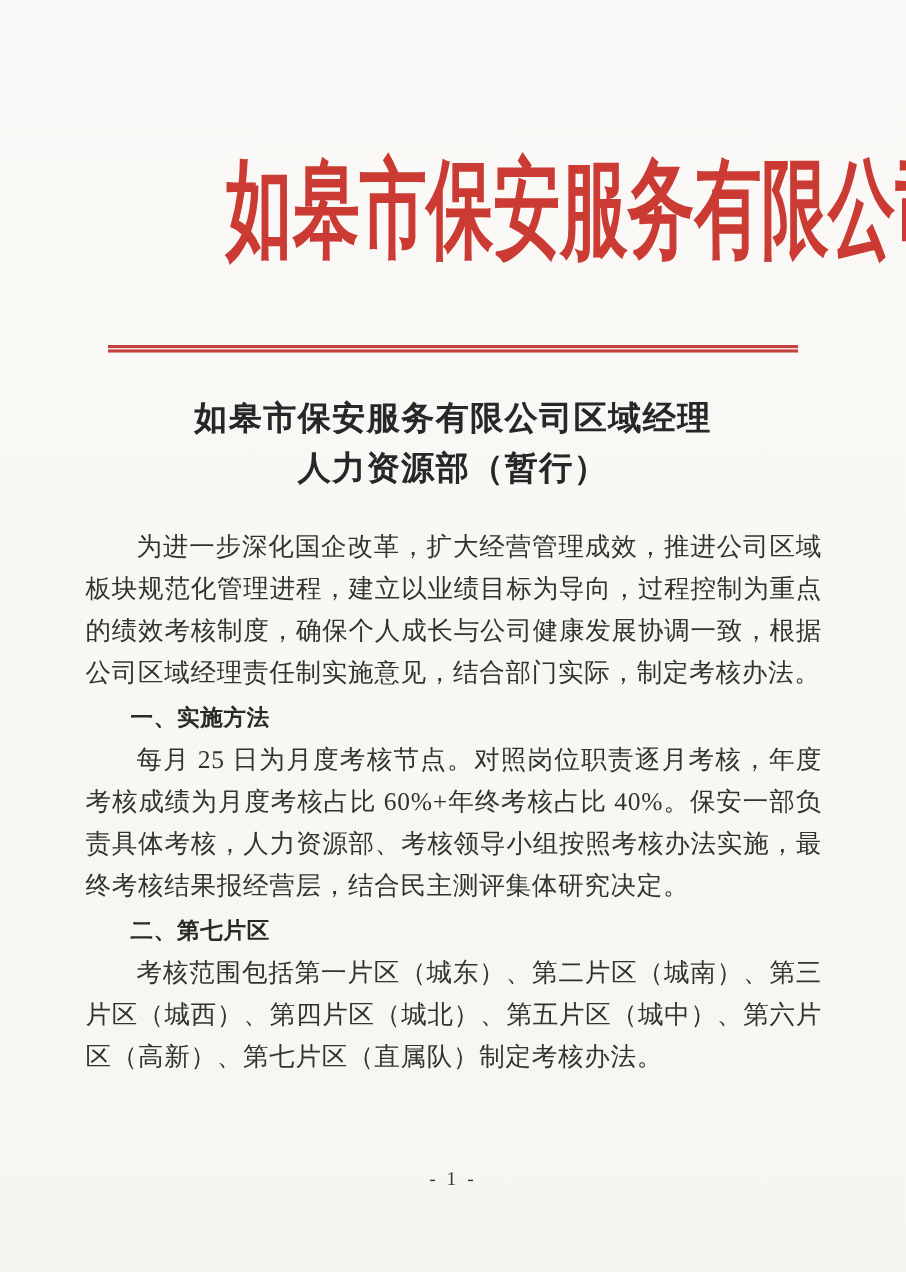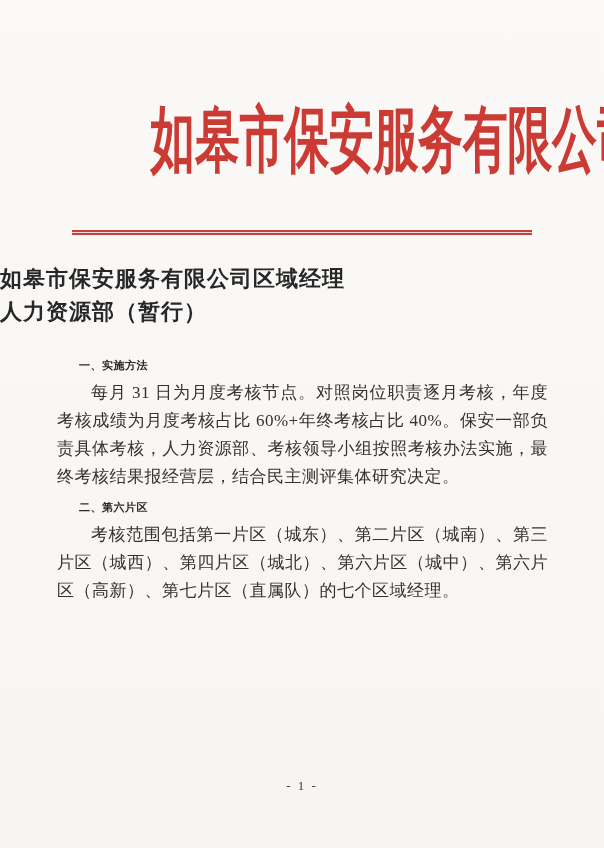--- a/index.html
+++ b/index.html
@@ -40,20 +40,21 @@
     height: 5px;
     margin: 40px auto 0 auto;
     box-sizing: border-box;
     border-top: 2px solid #c4423e;
     border-bottom: 2px solid #c4423e;
     background: #f3d9d6;
   }
   
   .doc-title {
     margin-top: 27px;
+    text-align: center;
     color: #272727;
     font-weight: bold;
     font-size: 22px;
     line-height: 33px;
     letter-spacing: 1px;
     font-family: "Liberation Serif", "DejaVu Serif", serif;
   }
   
   .content {
     margin: 23px 56px 0 57px;
@@ -63,21 +64,21 @@
     margin: 0;
     font-size: 17px;
     line-height: 28px;
     text-indent: 2em;
     text-align: justify;
     letter-spacing: 0.5px;
     font-family: "Liberation Serif", "DejaVu Serif", serif;
   }
   .content h3 {
     margin: 2px 0 0 0;
-    font-size: 11px;
+    font-size: 15px;
     line-height: 28px;
     text-indent: 2em;
     font-weight: bold;
     color: #2b2a28;
     letter-spacing: 0.5px;
     font-family: "Liberation Sans", "DejaVu Sans", sans-serif;
   }
   
   .page-number {
     position: absolute;
@@ -101,21 +102,22 @@
   </div>
 
   <div class="red-rule"></div>
 
   <div class="doc-title">
     <div>如皋市保安服务有限公司区域经理</div>
     <div>人力资源部（暂行）</div>
   </div>
 
   <div class="content">
+    <p>为进一步深化国企改革，扩大经营管理成效，推进公司区域板块规范化管理进程，建立以业绩目标为导向，过程控制为重点的绩效考核制度，确保个人成长与公司健康发展协调一致，根据公司区域经理责任制实施意见，结合部门实际，制定考核办法。</p>
     <h3>一、实施方法</h3>
-    <p>每月 31 日为月度考核节点。对照岗位职责逐月考核，年度考核成绩为月度考核占比 60%+年终考核占比 40%。保安一部负责具体考核，人力资源部、考核领导小组按照考核办法实施，最终考核结果报经营层，结合民主测评集体研究决定。</p>
-    <h3>二、第六片区</h3>
-    <p>考核范围包括第一片区（城东）、第二片区（城南）、第三片区（城西）、第四片区（城北）、第六片区（城中）、第六片区（高新）、第七片区（直属队）的七个区域经理。</p>
+    <p>每月 25 日为月度考核节点。对照岗位职责逐月考核，年度考核成绩为月度考核占比 60%+年终考核占比 40%。保安一部负责具体考核，人力资源部、考核领导小组按照考核办法实施，最终考核结果报经营层，结合民主测评集体研究决定。</p>
+    <h3>二、第七片区</h3>
+    <p>考核范围包括第一片区（城东）、第二片区（城南）、第三片区（城西）、第四片区（城北）、第五片区（城中）、第六片区（高新）、第七片区（直属队）制定考核办法。</p>
   </div>
 
   <div class="page-number">- 1 -</div>
 
 </div>
 
 </body></html>

